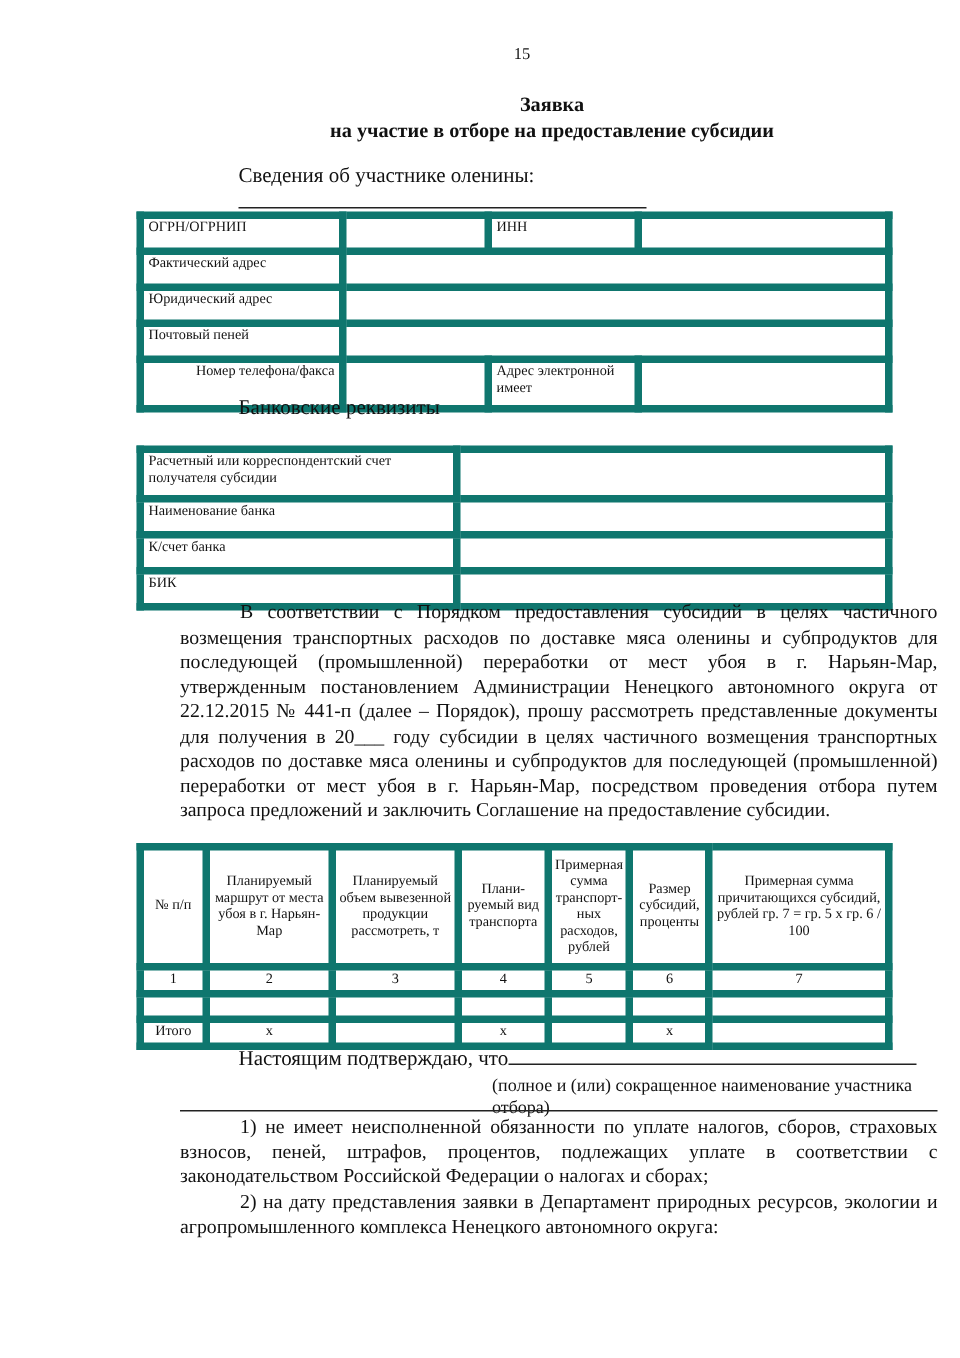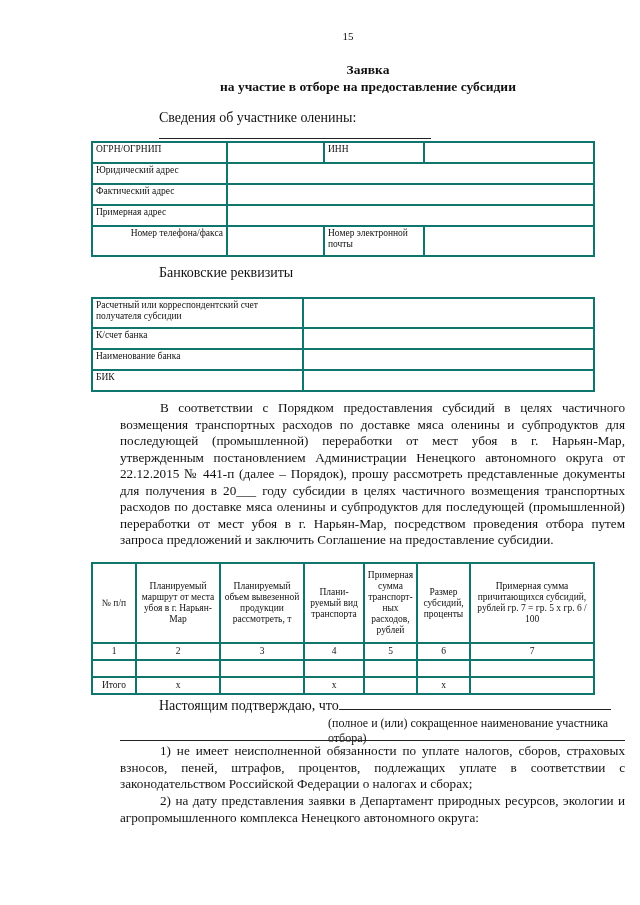--- a/index.html
+++ b/index.html
@@ -6,21 +6,21 @@
   body { width: 640px; height: 905px; position: relative; overflow: hidden;
          font-family: "Liberation Serif", "DejaVu Serif", serif; color: #111; }
   .abs { position: absolute; margin-left: 28px; }
   .page-number { left: 0; width: 640px; top: 30px; text-align: center; font-size: 11px; }
   .title { left: 0; width: 680px; text-align: center; font-weight: bold; font-size: 13.5px; }
   .t1 { top: 62px; }
   .t2 { top: 79px; }
   .section-label { font-size: 14px; }
   .underline-fill { display: inline-block; border-bottom: 1px solid #222; height: 12px; vertical-align: baseline; }
   table { border-collapse: collapse; position: absolute; }
-  td { border: 2px solid #0f766e; font-size: 9.5px; padding: 1px 3px; vertical-align: top; line-height: 11px; }
+  td { border: 5px solid #0f766e; font-size: 9.5px; padding: 1px 3px; vertical-align: top; line-height: 11px; }
   .info td { height: 17px; }
   .bank td { height: 17px; margin-top: 31px; }
   .para { left: 92px; width: 505px; font-size: 13.2px; line-height: 16.5px; text-align: justify; }
   .indent { text-indent: 40px; }
   .main td { text-align: center; vertical-align: middle; font-size: 9.5px; padding: 1px 2px; }
   .caption { font-size: 12px; font-family: Liberation Serif, serif; }
 </style>
 </head>
 <body>
 
@@ -42,58 +42,58 @@
       <col>
     </colgroup>
   <tbody>
       <tr>
     <td>ОГРН/ОГРНИП</td>
     <td></td>
     <td>ИНН</td>
     <td></td>
   </tr>
   <tr>
+    <td>Фактический адрес</td>
+    <td colspan="3"></td>
+  </tr>
+  <tr>
     <td>Юридический адрес</td>
     <td colspan="3"></td>
   </tr>
   <tr>
-    <td>Фактический адрес</td>
-    <td colspan="3"></td>
-  </tr>
-  <tr>
-    <td>Примерная адрес</td>
+    <td>Почтовый пеней</td>
     <td colspan="3"></td>
   </tr>
   <tr>
     <td style="height:26px;text-align:right;">Номер телефона/факса</td>
     <td></td>
-    <td>Номер электронной почты</td>
+    <td>Адрес электронной имеет</td>
     <td></td>
   </tr>
 </tbody>
   </table>
 
 <div class="abs section-label" style="left:131px; top:265px;">Банковские реквизиты</div>
 
 <table class="bank" style="left:91px; top:297px; width:504px;">
   <colgroup>
       <col style="width:211px">
       <col>
     </colgroup>
   <tbody>
       <tr>
     <td style="height:26px;">Расчетный или корреспондентский счет получателя субсидии</td>
     <td></td>
   </tr>
   <tr>
-    <td>К/счет банка</td>
+    <td>Наименование банка</td>
     <td></td>
   </tr>
   <tr>
-    <td>Наименование банка</td>
+    <td>К/счет банка</td>
     <td></td>
   </tr>
   <tr>
     <td>БИК</td>
     <td></td>
   </tr>
 </tbody>
   </table>
 
 <div class="abs para indent" style="top:400px;">В соответствии с Порядком предоставления субсидий в целях частичного возмещения транспортных расходов по доставке мяса оленины и субпродуктов для последующей (промышленной) переработки от мест убоя в г. Нарьян-Мар, утвержденным постановлением Администрации Ненецкого автономного округа от 22.12.2015 № 441-п (далее – Порядок), прошу рассмотреть представленные документы для получения в 20___ году субсидии в целях частичного возмещения транспортных расходов по доставке мяса оленины и субпродуктов для последующей (промышленной) переработки от мест убоя в г. Нарьян-Мар, посредством проведения отбора путем запроса предложений и заключить Соглашение на предоставление субсидии.</div>

